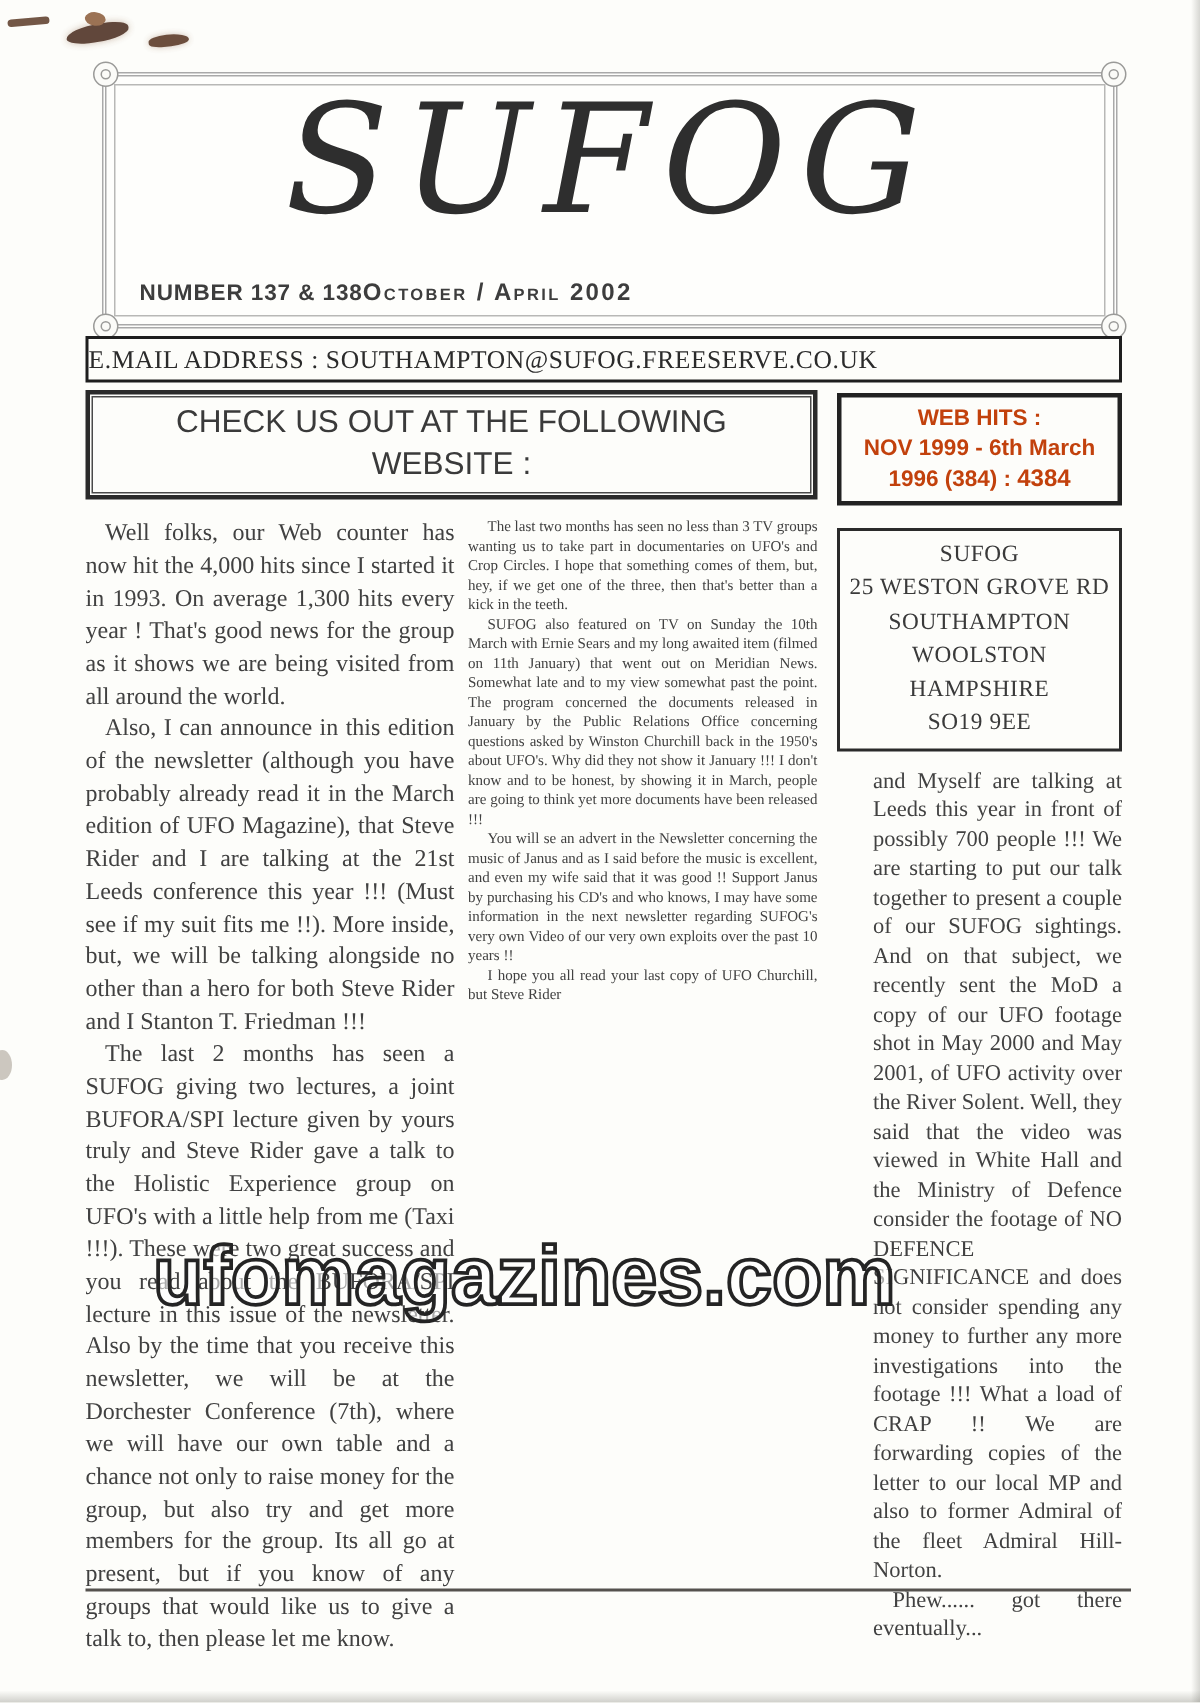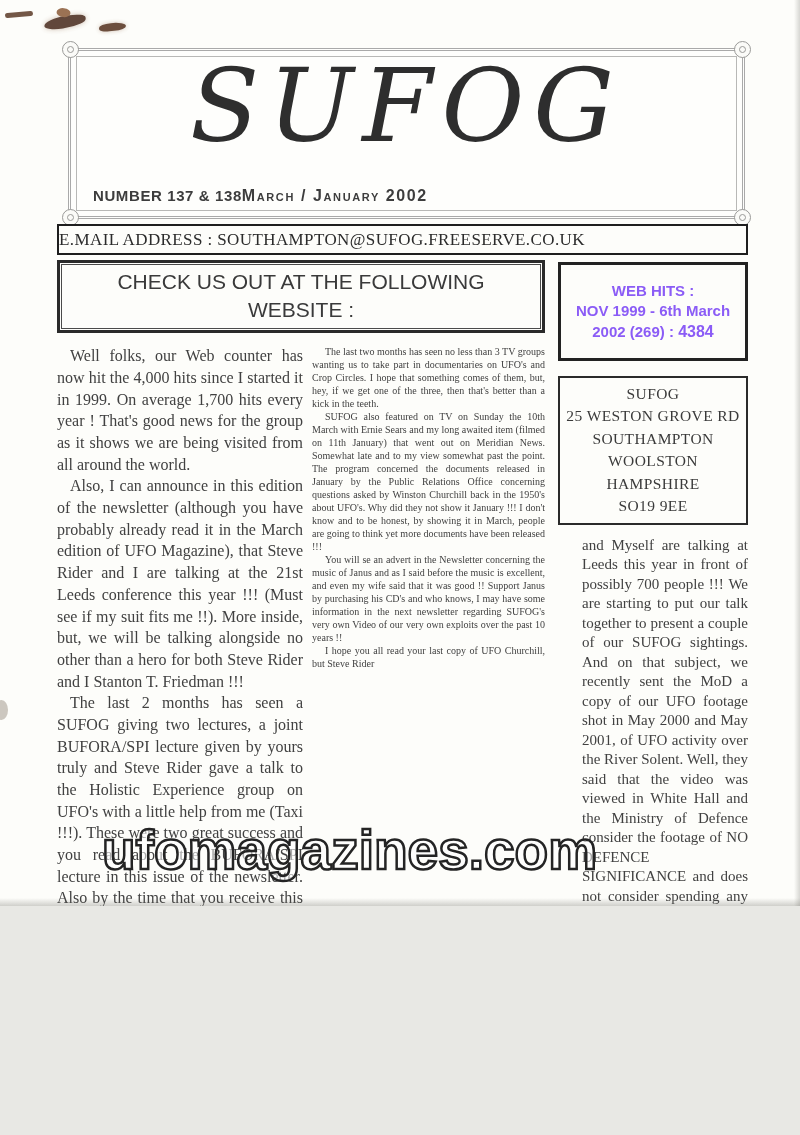--- a/index.html
+++ b/index.html
@@ -1,17 +1,17 @@
 <!DOCTYPE html>
 <html><head>
 <meta charset="utf-8">
 <style>
   html,body{margin:0;padding:0;background:#e8e8e4;}
   .page{
-    position:relative;width:800px;height:906px;margin:0 auto;
+    position:relative;width:800px;height:1135px;margin:0 auto;
     background:#fdfdfa;overflow:hidden;
     font-family:"Liberation Serif",serif;color:#414141;
   }
   
   .stain{position:absolute;opacity:.85;}
   .stain-1{left:5px;top:12px;width:28px;height:5px;background:#5a3a26;border-radius:3px;transform:rotate(-5deg);}
   .stain-2{left:44px;top:16px;width:42px;height:12px;background:#46281a;border-radius:60% 40% 55% 45%;transform:rotate(-9deg);box-shadow:0 0 5px rgba(140,100,70,.5);}
   .stain-2::after{content:"";position:absolute;left:14px;top:-8px;width:14px;height:9px;background:#8a5a38;border-radius:50%;transform:rotate(15deg);}
   .stain-3{left:99px;top:23px;width:27px;height:8px;background:#53301d;border-radius:50% 60% 50% 40%;transform:rotate(-6deg);box-shadow:0 0 4px rgba(140,100,70,.45);}
   .edge-smudge{position:absolute;left:-5px;top:700px;width:13px;height:20px;background:#ccc7bf;border-radius:50%;}
@@ -49,23 +49,23 @@
     position:relative;border:3px solid #2a2a2a;padding:5px 4px 7px 4px;text-align:center;
     font-family:"Liberation Sans",sans-serif;font-size:21px;line-height:1.32;color:#3a3a3a;
   }
   .website-box::after{content:"";position:absolute;inset:1px;border:1px solid #4a4a4a;pointer-events:none;}
   .cols{display:flex;gap:9px;margin-top:12px;}
   .col p{margin:0;text-indent:13px;text-align:justify;}
   .col1{width:246px;font-size:16px;line-height:1.355;}
   .col2{width:233px;font-size:10px;line-height:1.3;}
   .right-zone{width:190px;}
   .webhits-box{
-    border:3px solid #222;margin-top:2px;padding:16px 1px;text-align:center;
+    border:3px solid #222;margin-top:2px;padding:4px 1px;text-align:center;
     font-family:"Liberation Sans",sans-serif;font-weight:bold;font-size:15px;
-    line-height:1.32;color:#8b5cf6;
+    line-height:1.32;color:#c2410c;
   }
   .webhits-value{font-size:16px;}
   .address-box{
     border:2px solid #2a2a2a;margin-top:15px;padding:5px 1px;text-align:center;
     font-family:"Liberation Serif",serif;font-size:15.5px;line-height:1.45;
     letter-spacing:.4px;color:#3a3a3a;
   }
   .address-box div{white-space:nowrap;}
   .col3{margin-top:11px;font-size:15px;line-height:1.3;margin-left:24px;}
   .col3 p:first-child{text-indent:0;}
@@ -91,54 +91,54 @@
 
   <header class="masthead">
     <div class="masthead-inner"></div>
     <div class="rosette tl"></div>
     <div class="rosette tr"></div>
     <div class="rosette bl"></div>
     <div class="rosette br"></div>
     <h1 class="masthead-title">SUFOG</h1>
     <div class="masthead-meta">
       <span class="issue-number">NUMBER 137 &amp; 138</span>
-      <span class="issue-date">March / January 2002</span>
+      <span class="issue-date">October / April 2002</span>
     </div>
   </header>
 
   <div class="email-bar">
     <span>E.MAIL ADDRESS : SOUTHAMPTON@SUFOG.FREESERVE.CO.UK</span>
   </div>
 
   <div class="content">
     <div class="left-zone">
       <div class="website-box">
         <div>CHECK US OUT AT THE FOLLOWING</div>
         <div>WEBSITE :</div>
       </div>
       <div class="cols">
         <div class="col col1">
-            <p>Well folks, our Web counter has now hit the 4,000 hits since I started it in 1999. On average 1,700 hits every year ! That's good news for the group as it shows we are being visited from all around the world.</p>
+            <p>Well folks, our Web counter has now hit the 4,000 hits since I started it in 1993. On average 1,300 hits every year ! That's good news for the group as it shows we are being visited from all around the world.</p>
             <p>Also, I can announce in this edition of the newsletter (although you have probably already read it in the March edition of UFO Magazine), that Steve Rider and I are talking at the 21st Leeds conference this year !!! (Must see if my suit fits me !!). More inside, but, we will be talking alongside no other than a hero for both Steve Rider and I Stanton T. Friedman !!!</p>
             <p>The last 2 months has seen a SUFOG giving two lectures, a joint BUFORA/SPI lecture given by yours truly and Steve Rider gave a talk to the Holistic Experience group on UFO's with a little help from me (Taxi !!!). These were two great success and you read about the BUFORA/SPI lecture in this issue of the newsletter. Also by the time that you receive this newsletter, we will be at the Dorchester Conference (7th), where we will have our own table and a chance not only to raise money for the group, but also try and get more members for the group. Its all go at present, but if you know of any groups that would like us to give a talk to, then please let me know.</p>
           </div>
         <div class="col col2">
             <p>The last two months has seen no less than 3 TV groups wanting us to take part in documentaries on UFO's and Crop Circles. I hope that something comes of them, but, hey, if we get one of the three, then that's better than a kick in the teeth.</p>
             <p>SUFOG also featured on TV on Sunday the 10th March with Ernie Sears and my long awaited item (filmed on 11th January) that went out on Meridian News. Somewhat late and to my view somewhat past the point. The program concerned the documents released in January by the Public Relations Office concerning questions asked by Winston Churchill back in the 1950's about UFO's. Why did they not show it January !!! I don't know and to be honest, by showing it in March, people are going to think yet more documents have been released !!!</p>
             <p>You will se an advert in the Newsletter concerning the music of Janus and as I said before the music is excellent, and even my wife said that it was good !! Support Janus by purchasing his CD's and who knows, I may have some information in the next newsletter regarding SUFOG's very own Video of our very own exploits over the past 10 years !!</p>
             <p>I hope you all read your last copy of UFO Churchill, but Steve Rider</p>
           </div>
       </div>
     </div>
 
     <div class="right-zone">
       <div class="webhits-box">
         <div>WEB HITS :</div>
         <div>NOV 1999 - 6th March</div>
-        <div><span>2002 (269) :  </span><span class="webhits-value">4384</span></div>
+        <div><span>1996 (384) :  </span><span class="webhits-value">4384</span></div>
       </div>
       <div class="address-box">
           <div>SUFOG</div>
           <div>25 WESTON GROVE RD</div>
           <div>SOUTHAMPTON</div>
           <div>WOOLSTON</div>
           <div>HAMPSHIRE</div>
           <div>SO19 9EE</div>
         </div>
       <div class="col col3">

